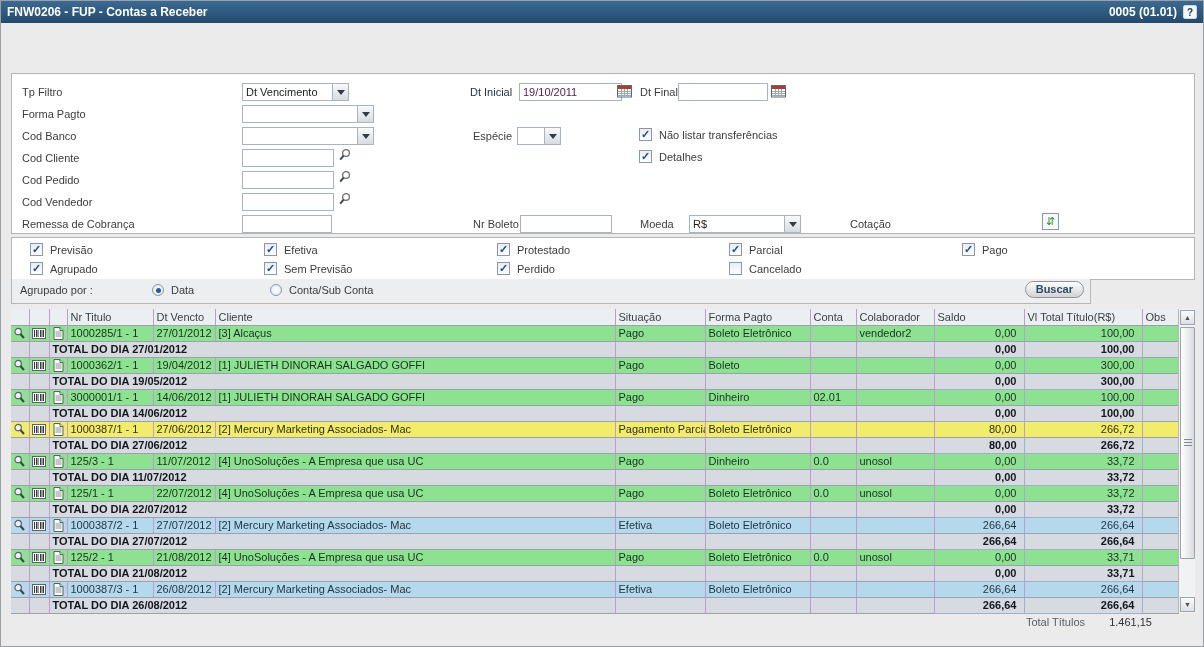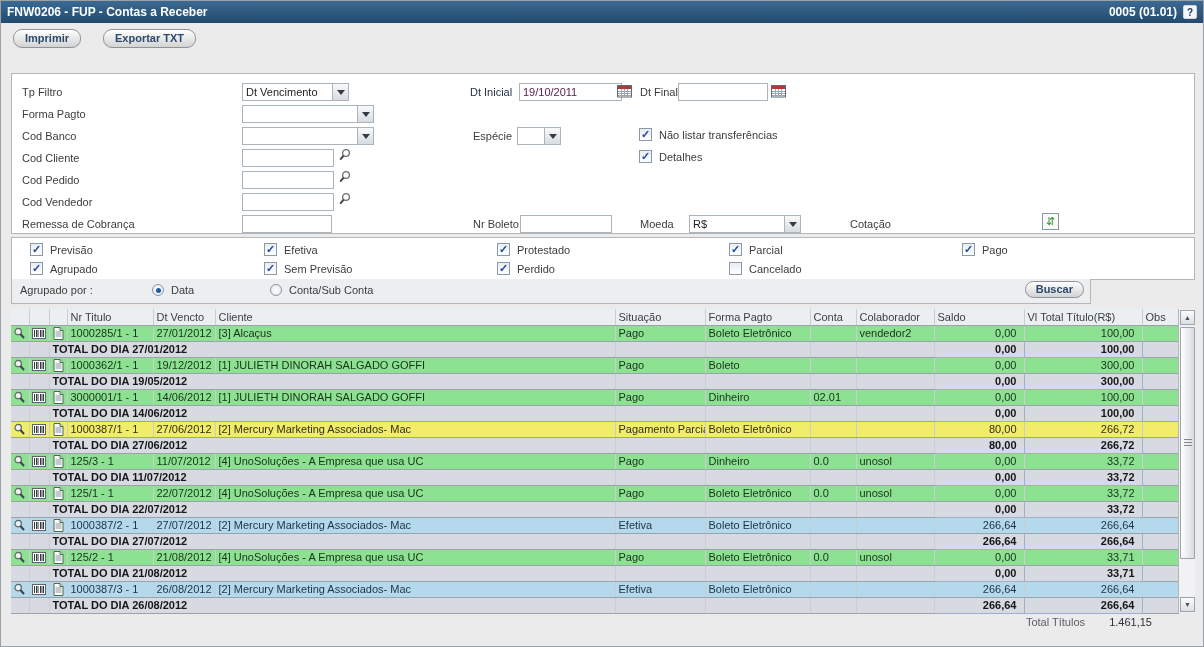--- a/index.html
+++ b/index.html
@@ -45,21 +45,21 @@
 
   .radio { display:inline-block; width:12px; height:12px; border:1px solid #8b98a8; border-radius:50%;
     background:radial-gradient(#fff,#dfe5eb); position:relative; cursor:pointer; }
   .radio.sel::after { content:""; position:absolute; left:3px; top:3px; width:5px; height:5px; border-radius:50%; background:#1f5c9e; }
 
   .mini-icon { position:absolute; cursor:pointer; }
   .refresh-ico { position:absolute; width:17px; height:17px; border:1px solid #8a99a6; background:#f8faf8;
     color:#2e8b2e; font-size:11px; display:flex; align-items:center; justify-content:center; cursor:pointer; }
 
   
-  .grid { position:absolute; top:308px; left:10px; width:1184px; height:304px; background:#ffffff; }
+  .grid { position:absolute; top:308px; left:10px; width:1184px; height:304px; background:#f0abfc; }
   table.tbl { border-collapse:collapse; table-layout:fixed; width:1167px; }
   .tbl th, .tbl td { height:16px; padding:0 3px; font-size:11px; font-weight:normal; text-align:left;
     white-space:nowrap; overflow:hidden; border-right:1px solid rgba(122,130,140,.40); border-bottom:1px solid #9aa2ab; }
   .tbl th { background:#eceff1; color:#3a3f45; }
   .tbl td.icon-cell { padding:0; text-align:center; }
   .tbl td.num { text-align:right; padding-right:7px; }
   tr.rg td { background:#8de292; color:#17321a; }
   tr.ry td { background:#f2ec6b; color:#333014; }
   tr.rb td { background:#b5d9ec; color:#1d3340; }
   tr.rt td { background:#d7dbe1; color:#14161a; }
@@ -87,24 +87,20 @@
 <div class="window">
 
   <div class="titlebar">
     <span>FNW0206 - FUP - Contas a Receber</span>
     <span class="tb-right">
       <span>0005 (01.01)</span>
       <span class="help-box">?</span>
     </span>
   </div>
 
-  <div class="toolbar">
-    <span class="btn">Imprimir</span>
-    <span class="btn">Exportar TXT</span>
-  </div>
 
   <div class="filter-panel">
     <span class="flabel" style="left:10px;top:12px">Tp Filtro</span>
     <div class="combo" style="left:230px;top:9px;width:107px">
       <span class="ct">Dt Vencimento</span>
         <span class="cbtn"></span>
     </div>
 
     <span class="flabel" style="left:10px;top:34px">Forma Pagto</span>
     <div class="combo" style="left:230px;top:31px;width:132px">
@@ -327,21 +323,21 @@
             <td class="icon-cell"><svg class="rowico" width="14" height="11">
                 <rect x="0.5" y="0.5" width="13" height="10" fill="#fff" stroke="#5c6369"></rect>
                 <path d="M2.5 2v7M4.5 2v7M6 2v7M8.5 2v7M10 2v7M11.5 2v7" stroke="#33383d"></path>
               </svg></td>
             <td class="icon-cell"><svg class="rowico" width="11" height="13">
                 <path d="M1 .5h6l3 3v9H1z" fill="#fdfdfd" stroke="#4d6b4d"></path>
                 <path d="M7 .5v3h3" fill="#d9e8d9" stroke="#4d6b4d"></path>
                 <path d="M2.5 5h6M2.5 7h6M2.5 9h6" stroke="#8a949e"></path>
               </svg></td>
             <td>1000362/1 - 1</td>
-            <td>19/12/2012</td>
+            <td>19/04/2012</td>
             <td>[1] JULIETH DINORAH SALGADO GOFFI</td>
             <td>Pago</td>
             <td>Boleto</td>
             <td></td>
             <td></td>
             <td class="num">0,00</td>
             <td class="num">300,00</td>
             <td></td>
           </tr>
           <tr class="rt">

